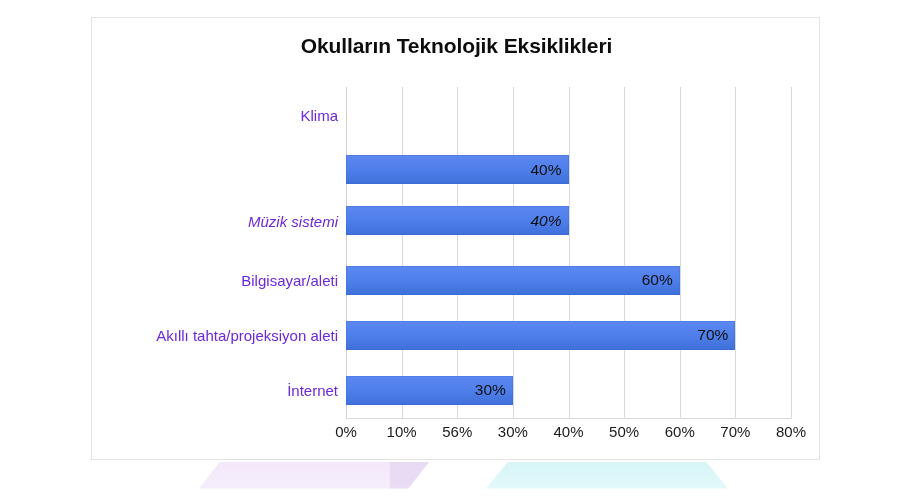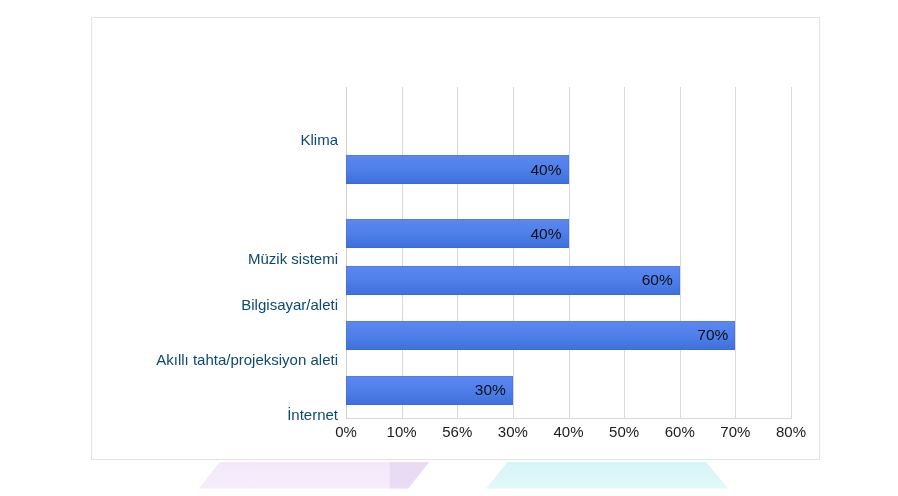--- a/index.html
+++ b/index.html
@@ -96,24 +96,23 @@
   }
 
   
   .cat-label {
     position: absolute;
     right: 100%;
     margin-right: 8px;
     top: 50%;
     transform: translateY(-50%);
     font-size: 15px;
-    color: #0c4a6e;
+    color: #6d28d9;
     white-space: nowrap;
     line-height: 1;
-    margin-top: 24px;
   }
 
   
   #x-axis-line {
     position: absolute;
     left: 254px;
     top: 400px;
     width: 446px;
     height: 1px;
     background: #d9d9d9;
@@ -160,20 +159,21 @@
     width: 242px;
     background: linear-gradient(to bottom, #d6f5f7 0%, #e6fafb 100%);
     clip-path: polygon(9% 0%, 91% 0%, 100% 78%, 0% 78%);
   }
 </style>
 </head>
 <body>
 
 <div id="chart-frame">
 
+  <div id="chart-title">Okulların Teknolojik Eksiklikleri</div>
 
   <div id="plot">
     <div id="gridlines">
         <div class="gridline axis-zero" style="left: 0px;"></div>
         <div class="gridline" style="left: 55.625px;"></div>
         <div class="gridline" style="left: 111.25px;"></div>
         <div class="gridline" style="left: 166.875px;"></div>
         <div class="gridline" style="left: 222.5px;"></div>
         <div class="gridline" style="left: 278.125px;"></div>
         <div class="gridline" style="left: 333.75px;"></div>
@@ -184,21 +184,21 @@
         <div class="cat-row" style="top: 0px;">
           <div class="cat-label">Klima</div>
         </div>
         <div class="cat-row" style="top: 55.1667px;">
           <div class="bar-track">
             <div class="bar" style="width: 222.5px;">
               <span class="bar-value">40%</span>
             </div>
           </div>
         </div>
-        <div class="cat-row" style="top: 119px;">
+        <div class="cat-row" style="top: 106px; font-style: italic;">
           <div class="cat-label">Müzik sistemi</div>
           <div class="bar-track">
             <div class="bar" style="width: 222.5px;">
               <span class="bar-value">40%</span>
             </div>
           </div>
         </div>
         <div class="cat-row" style="top: 165.5px;">
           <div class="cat-label">Bilgisayar/aleti</div>
           <div class="bar-track">

